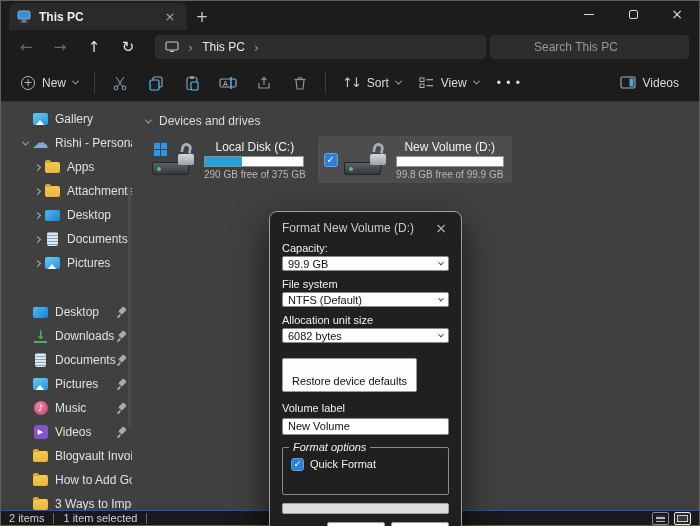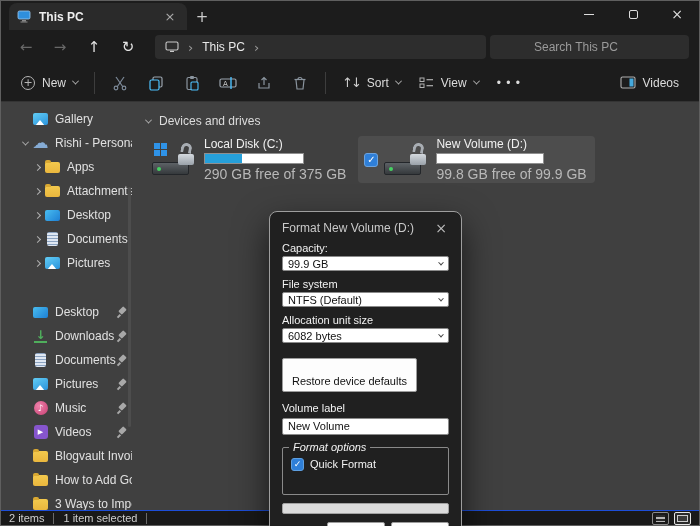--- a/index.html
+++ b/index.html
@@ -102,26 +102,26 @@
                 background:linear-gradient(#5d6266,#35393c); border-radius:2px; border:1px solid #23262a; }
   .drive-led { position:absolute; left:5px; bottom:7px; width:4px; height:4px; background:#46d162; border-radius:50%; }
   .win-logo { position:absolute; left:2px; top:1px; width:13px; height:13px; display:grid;
               grid-template-columns:6px 6px; grid-template-rows:6px 6px; gap:1px; }
   .win-logo span { background:#2f93e8; }
   .padlock { position:absolute; right:3px; top:1px; width:18px; height:22px; }
   .shackle { position:absolute; top:0; left:4px; width:11px; height:10px; border:3px solid #a8adb3;
              border-bottom:none; border-radius:6px 6px 0 0; transform:rotate(12deg); }
   .lockbody { position:absolute; bottom:0; left:1px; width:16px; height:11px;
               background:linear-gradient(#d4d9de,#9aa2aa); border-radius:2px; }
-  .tile-text { display:flex; flex-direction:column; gap:2px; }
+  .tile-text { display:flex; flex-direction:column; gap:2px;text-align:center; }
   .tile-name { color:#f0f0f0; font-size:12px; }
   .usage-bar { width:100px; height:11px; background:#fff; border:1px solid #8f8f8f; }
   .tile.selected .usage-bar { width:108px; }
   .usage-fill { height:100%; background:#26a0da; }
-  .tile-caption { color:#b8b8b8; font-size:14px; }
+  .tile-caption { color:#b8b8b8; font-size:10px; }
 
   
   .dialog { position:absolute; left:268px; top:180px; width:193px; height:333px; background:#202020;
             border:1px solid #9e9e9e; border-radius:8px; box-shadow:0 14px 34px rgba(0,0,0,.65); z-index:20;margin-top:30px; }
   .dlg-footer { position:absolute; left:0; right:0; bottom:0; height:15px; background:#ededed; border-radius:0 0 7px 7px; }
   .dlg-inner { padding:8px 12px 0; }
   .dlg-titlerow { display:flex; align-items:center; height:16px; margin-bottom:6px; }
   .dlg-title { color:#c9c9c9; font-size:12px; flex:1; }
   .dlg-close { color:#bbb; font-size:14px; line-height:14px; padding:0 2px; }
   .dlg-label { color:#f2f2f2; font-size:11px; margin-bottom:2px; }

